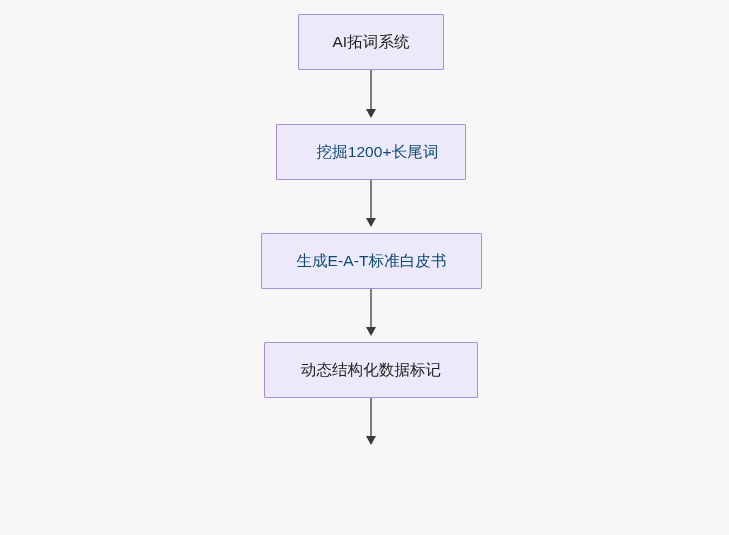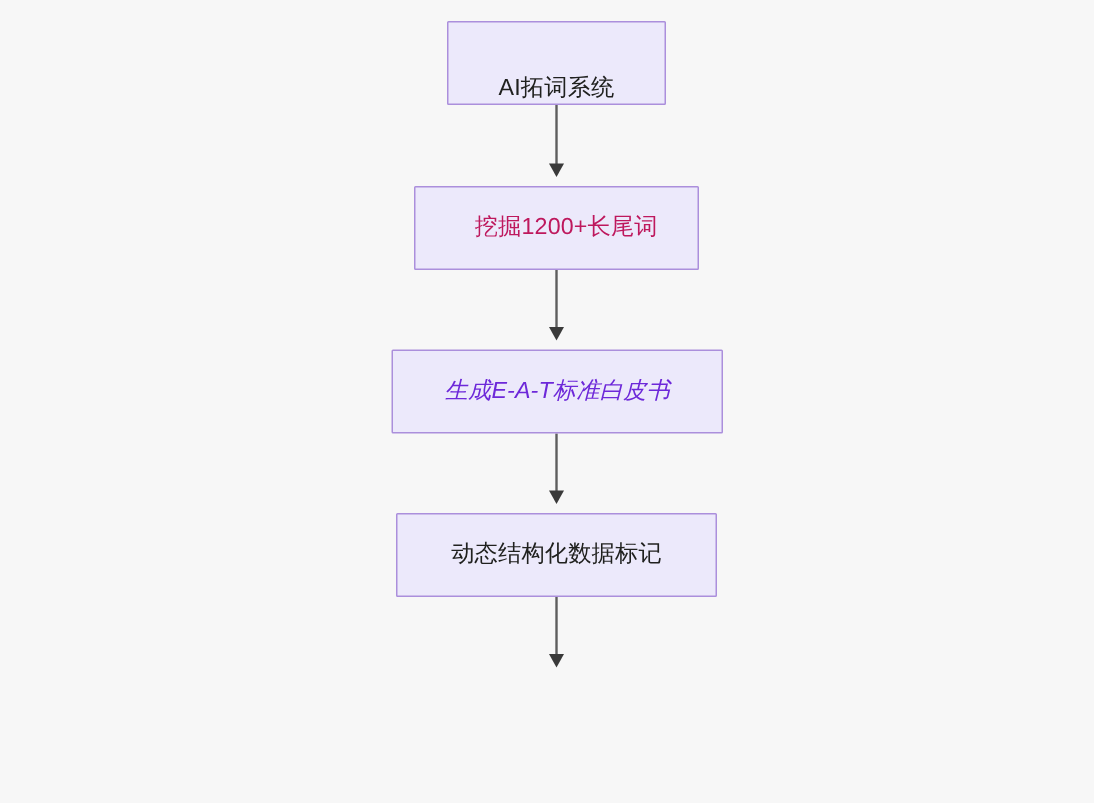--- a/index.html
+++ b/index.html
@@ -72,30 +72,30 @@
       <g>
         <line class="edge-line" x1="371" y1="289" x2="371" y2="329" stroke="#5e5e5e"></line>
         <polygon class="edge-arrowhead" points="366,327 376,327 371,336" fill="#3a3a3a"></polygon>
       </g>
       <g>
         <line class="edge-line" x1="371" y1="398" x2="371" y2="438" stroke="#5e5e5e"></line>
         <polygon class="edge-arrowhead" points="366,436 376,436 371,445" fill="#3a3a3a"></polygon>
       </g>
     </svg>
 
-  <div class="node-box" style="left: 298px; top: 14px; width: 146px; height: 56px; background: rgb(236, 233, 251); border-color: rgb(171, 143, 220); align-items: flex-end;">
+  <div class="node-box" style="left: 298px; top: 14px; width: 146px; height: 56px; background: rgb(236, 233, 251); border-color: rgb(171, 143, 220);">
     <span class="node-label" style="color: rgb(32, 33, 31);">AI拓词系统</span>
   </div>
 
   <div class="node-box" style="left: 276px; top: 124px; width: 190px; height: 56px; background: rgb(236, 233, 251); border-color: rgb(171, 143, 220);">
-    <span class="node-label" style="color: #be185d; margin-left: 13px;">挖掘1200+长尾词</span>
+    <span class="node-label" style="color: #0c4a6e; margin-left: 13px;">挖掘1200+长尾词</span>
   </div>
 
   <div class="node-box" style="left: 261px; top: 233px; width: 221px; height: 56px; background: rgb(236, 233, 251); border-color: rgb(171, 143, 220);">
-    <span class="node-label" style="color: #6d28d9; font-style: italic;">生成E-A-T标准白皮书</span>
+    <span class="node-label" style="color: #0c4a6e;">生成E-A-T标准白皮书</span>
   </div>
 
   <div class="node-box" style="left: 264px; top: 342px; width: 214px; height: 56px; background: rgb(236, 233, 251); border-color: rgb(171, 143, 220);">
     <span class="node-label" style="color: rgb(32, 33, 31);">动态结构化数据标记</span>
   </div>
 
 
 </div>
 
 </body></html>

